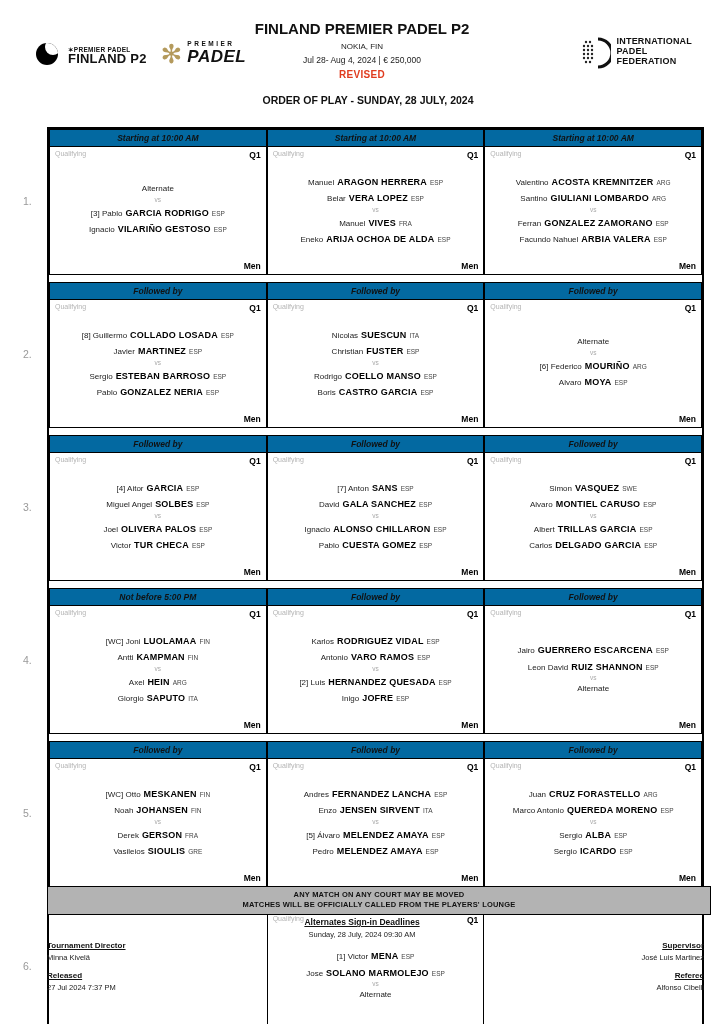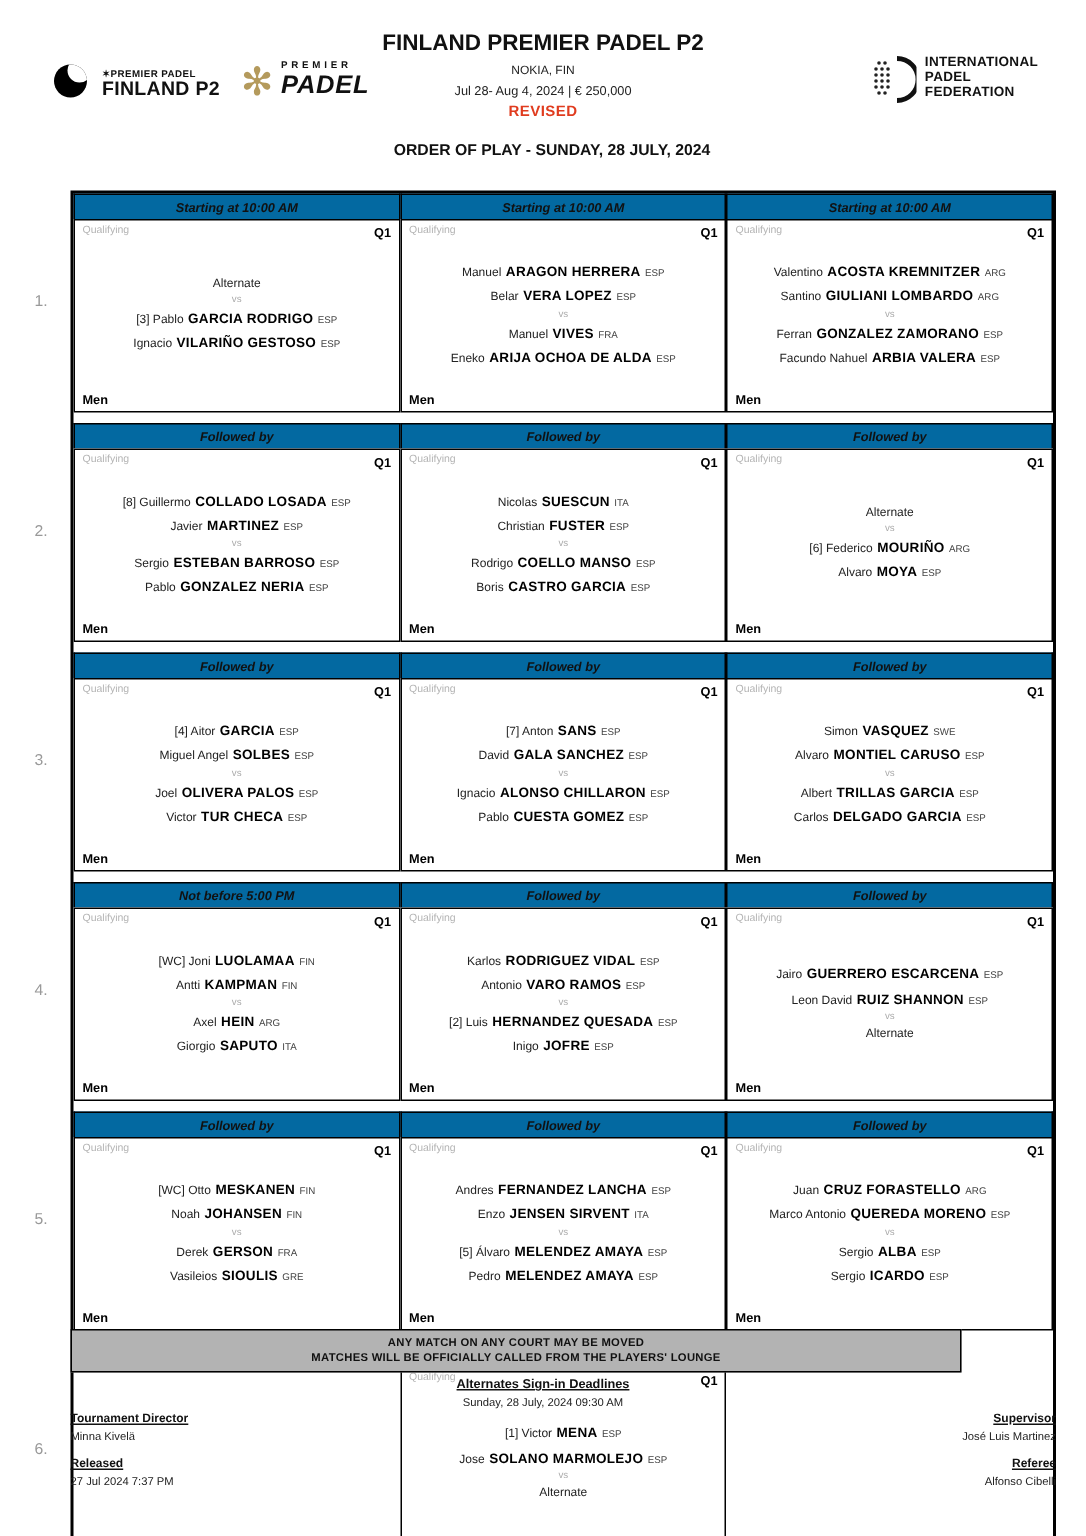--- a/index.html
+++ b/index.html
@@ -47,24 +47,24 @@
   .box-top { display:flex; justify-content:space-between; padding:3px 5px 0 5px; }
   .q-label { font-size:7px; color:#b4b4b4; }
   .round-label { font-size:8.5px; font-weight:bold; color:#000; }
   .box-mid { flex:1; display:flex; flex-direction:column; justify-content:center; align-items:center; padding-bottom:2px; }
   .player-line { line-height:13.5px; white-space:nowrap; }
   .pfirst { font-size:8px; color:#222; }
   .plast { font-size:9px; font-weight:bold; color:#000; margin-left:3px; letter-spacing:.2px; }
   .pnat { font-size:6.5px; color:#444; margin-left:3px; }
   .alt-line { font-size:8px; color:#222; line-height:13.5px; }
   .vs { font-size:6.5px; color:#aaa; line-height:8px; }
-  .box-bottom { padding:0 5px 3px 5px; font-size:8.5px; font-weight:bold; color:#000; }
+  .box-bottom { text-align:right; padding:0 5px 3px 5px; font-size:8.5px; font-weight:bold; color:#000; }
 
   
-  .notice { position:absolute; left:47px; top:886px; width:594px; background:#b3b3b3; border:1px solid #000;
+  .notice { position:absolute; left:47px; top:886px; width:664px; background:#b3b3b3; border:1px solid #000;
             text-align:center; padding:3px 0 4px 0; }
   .notice div { font-size:7.5px; font-weight:bold; color:#111; line-height:10px; letter-spacing:.2px; }
   .alt-deadline { position:absolute; left:0; top:917px; width:100%; text-align:center; }
   .alt-deadline .adt { font-size:8.5px; font-weight:bold; text-decoration:underline; color:#111; }
   .alt-deadline .adv { font-size:7.5px; color:#222; margin-top:3px; }
 
   .foot-left { position:absolute; left:47px; top:941px; }
   .foot-right { position:absolute; right:20px; top:941px; text-align:right;margin-left:24px; }
   .f-label { font-size:8px; font-weight:bold; text-decoration:underline; color:#111; }
   .f-value { font-size:7.5px; color:#222; margin-top:3px; }

